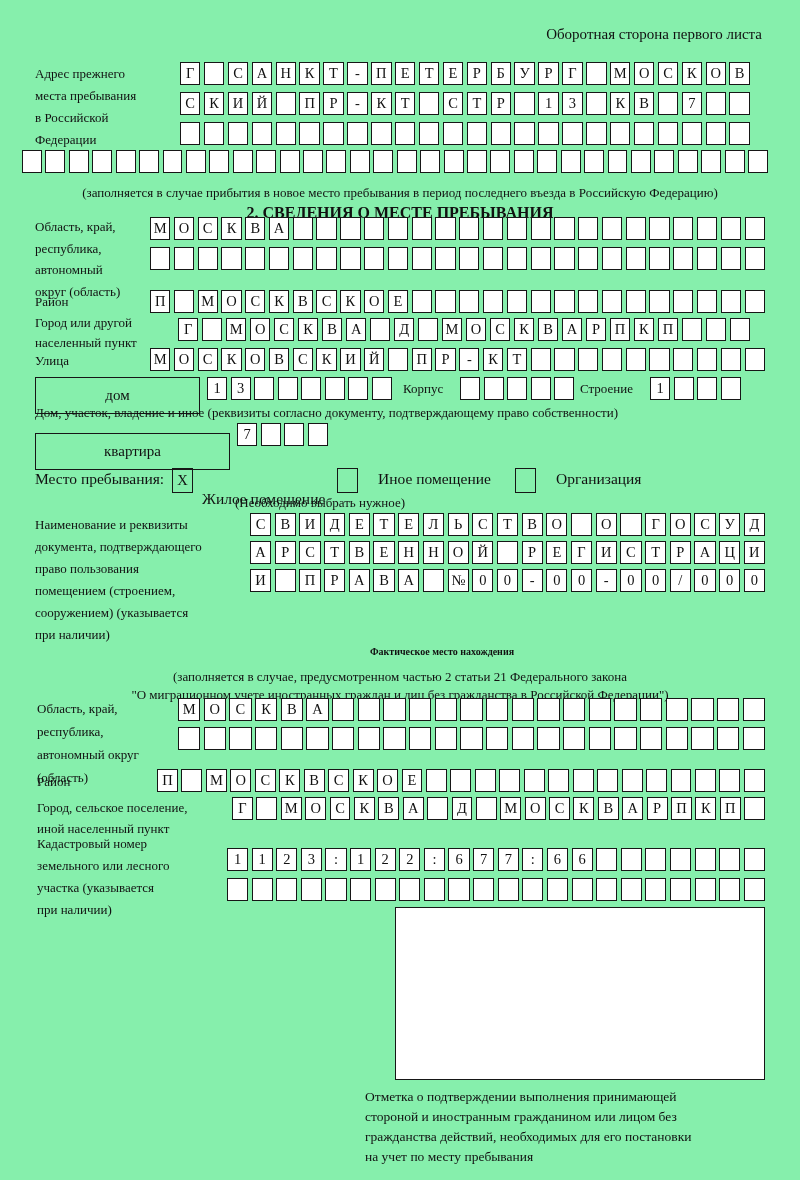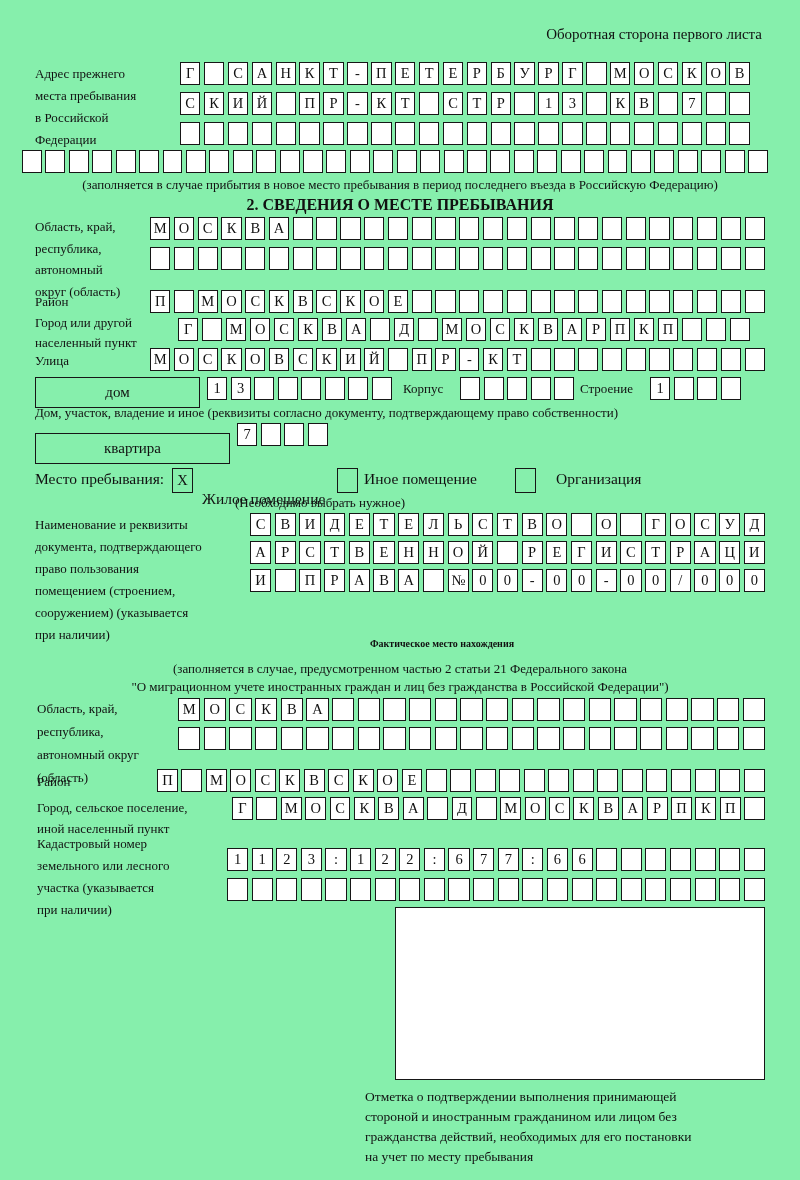--- a/index.html
+++ b/index.html
@@ -4,31 +4,31 @@
 <style>
   html,body{margin:0;padding:0;background:#fff;}
   #canvas{
     position:relative;width:800px;height:1180px;background:#86efac;
     font-family:"Liberation Serif","DejaVu Serif",serif;color:#111;
     overflow:hidden;
   }
   .abs{position:absolute;}
   .lbl{font-size:13px;line-height:22px;white-space:pre-line;}
   .note{font-size:13px;line-height:16px;}
-  .center{text-align:center;width:800px;left:0;}
+  .center{text-align:center;width:800px;left:0;margin-top:8px;}
   .bold{font-weight:bold;}
   .boxrow{display:flex;gap:3.5px;height:23px;}
   .cell{
     flex:1 1 0;border:1.6px solid #161616;box-sizing:border-box;
     display:flex;align-items:center;justify-content:center;
     font-size:14.5px;background:#fff;
   }
   .fixed .cell{flex:0 0 20px;}
   .writebox{
-    border:1.6px solid #161616;box-sizing:border-box;height:31px;
+    border:1.6px solid #161616;box-sizing:border-box;height:37px;
     display:flex;align-items:center;justify-content:center;font-size:15px;
   }
   .checkbox{
     border:1.6px solid #161616;box-sizing:border-box;width:21px;height:25px;
     display:flex;align-items:center;justify-content:center;font-size:14.5px;
   }
   .bigrect{border:1.7px solid #161616;box-sizing:border-box;background:#fff;}
   .mid{font-size:15.5px;}
 </style>
 </head>
@@ -341,21 +341,21 @@
       <span class="cell">7</span>
       <span class="cell"></span>
       <span class="cell"></span>
       <span class="cell"></span>
     </div>
 
   <div class="abs mid" style="left:35px;top:470px;">Место пребывания:</div>
   <div class="abs checkbox" style="left:172px;top:468px;">X</div>
   <div class="abs mid" style="left:202px;top:470px;margin-top:20px;">Жилое помещение</div>
   <div class="abs checkbox" style="left:337px;top:468px;"></div>
-  <div class="abs mid" style="left:364px;top:470px;">Иное помещение</div>
+  <div class="abs mid" style="left:378px;top:470px;">Иное помещение</div>
   <div class="abs checkbox" style="left:515px;top:468px;"></div>
   <div class="abs mid" style="left:556px;top:470px;">Организация</div>
   <div class="abs note" style="left:120px;top:495px;width:400px;text-align:center;">(Необходимо выбрать нужное)</div>
 
   <div class="abs lbl" style="left:35px;top:514px;line-height:22px;">Наименование и реквизиты
 документа, подтверждающего
 право пользования
 помещением (строением,
 сооружением) (указывается
 при наличии)</div>

